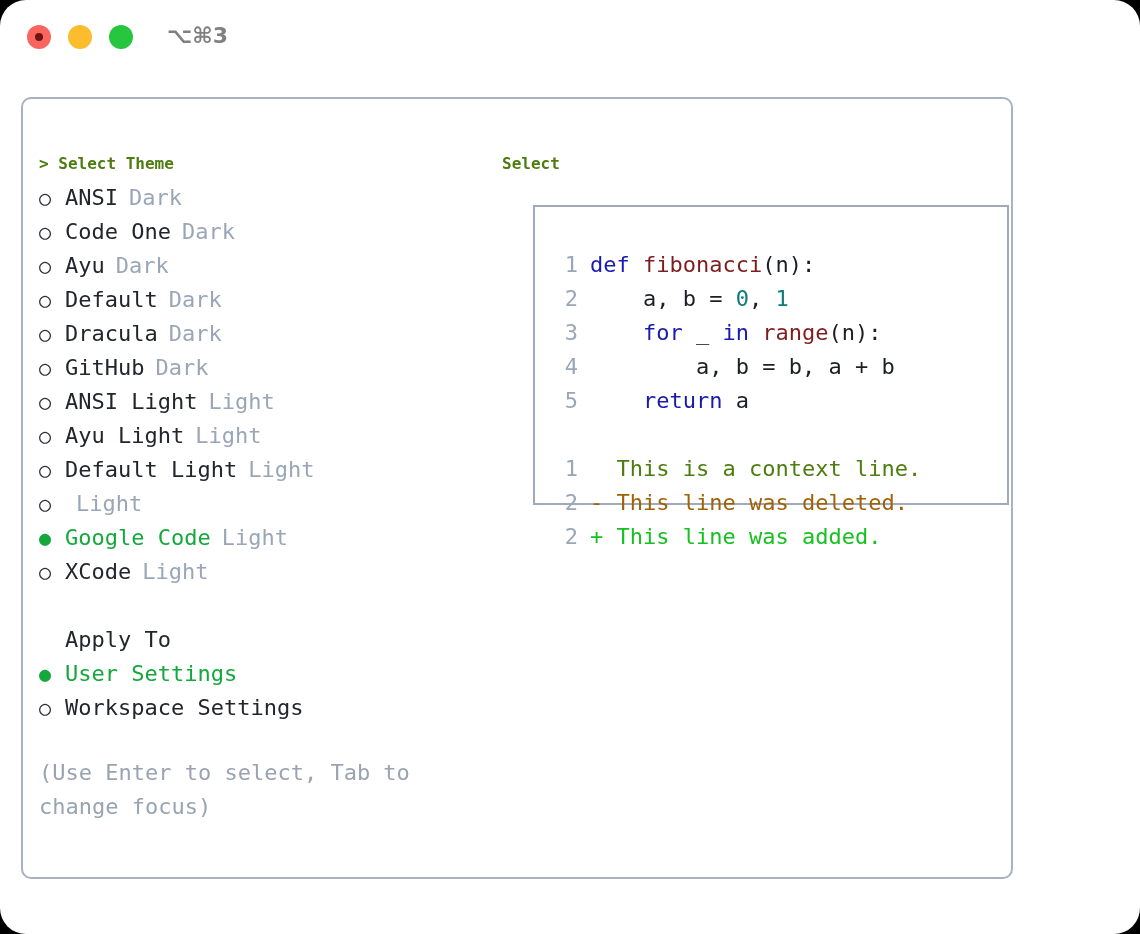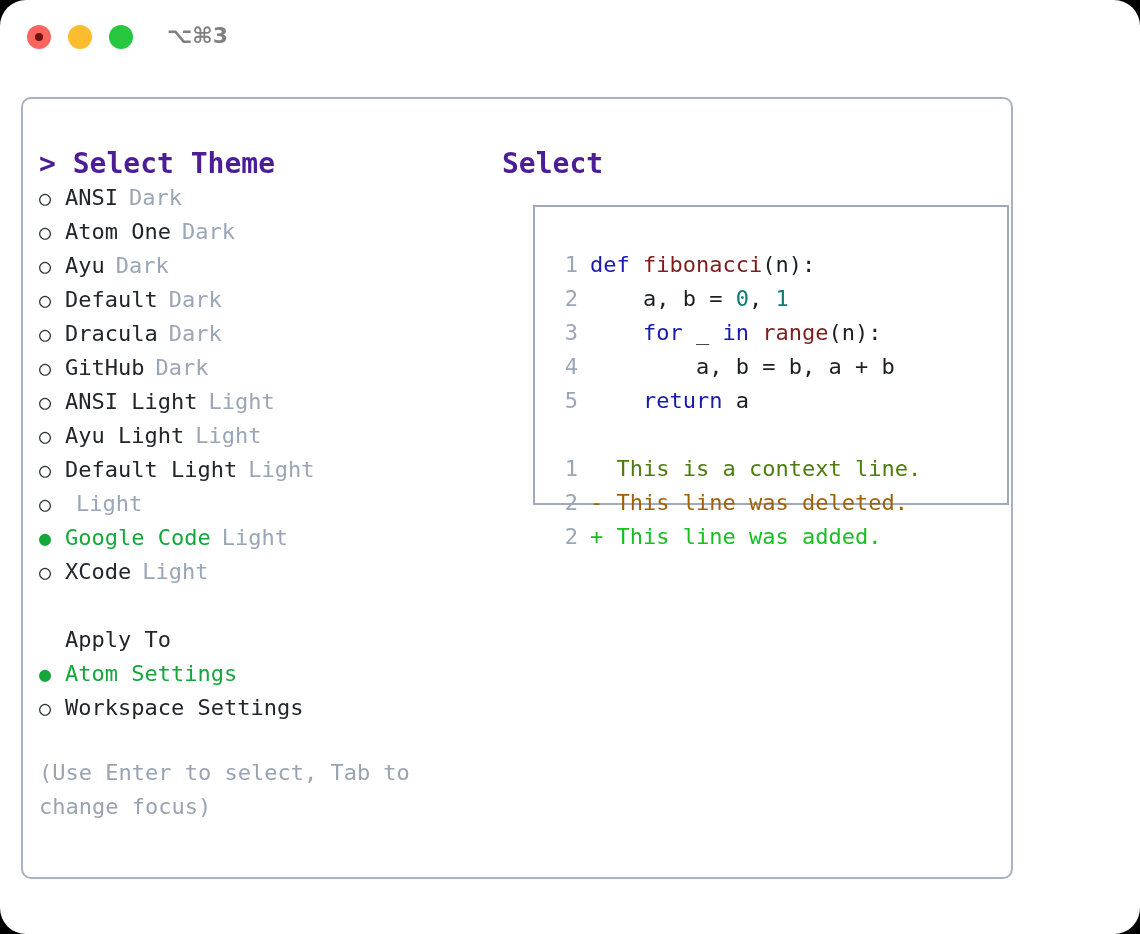--- a/index.html
+++ b/index.html
@@ -93,23 +93,23 @@
     width: 430px;
   }
   .right {
     position: absolute;
     left: 479px;
     top: 48px;
     width: 490px;
   }
 
   .heading {
-    font-size: 28px;
+    font-size: 16px;
     font-weight: bold;
-    color: #4c1d95;
+    color: #4d7c0f;
     line-height: 34px;
     white-space: pre;
   }
 
   .list { margin-top: 0; }
 
   .row {
     display: flex;
     align-items: baseline;
     line-height: 34px;
@@ -202,38 +202,38 @@
     <div class="shortcut">⌥⌘3</div>
   </div>
 
   <div class="panel">
     <div class="cols">
 
       <div class="left">
         <div class="heading">&gt; Select Theme</div>
         <div class="list" id="theme-list">
             <div class="row"><span class="marker">○</span><span class="label">ANSI</span><span class="badge">Dark</span></div>
-            <div class="row"><span class="marker">○</span><span class="label">Atom One</span><span class="badge">Dark</span></div>
+            <div class="row"><span class="marker">○</span><span class="label">Code One</span><span class="badge">Dark</span></div>
             <div class="row"><span class="marker">○</span><span class="label">Ayu</span><span class="badge">Dark</span></div>
             <div class="row"><span class="marker">○</span><span class="label">Default</span><span class="badge">Dark</span></div>
             <div class="row"><span class="marker">○</span><span class="label">Dracula</span><span class="badge">Dark</span></div>
             <div class="row"><span class="marker">○</span><span class="label">GitHub</span><span class="badge">Dark</span></div>
             <div class="row"><span class="marker">○</span><span class="label">ANSI Light</span><span class="badge">Light</span></div>
             <div class="row"><span class="marker">○</span><span class="label">Ayu Light</span><span class="badge">Light</span></div>
             <div class="row"><span class="marker">○</span><span class="label">Default Light</span><span class="badge">Light</span></div>
             <div class="row"><span class="marker">○</span><span class="badge">Light</span></div>
             <div class="row"><span class="marker sel">●</span><span class="label sel">Google Code</span><span class="badge">Light</span></div>
             <div class="row"><span class="marker">○</span><span class="label">XCode</span><span class="badge">Light</span></div>
           </div>
 
         <div class="spacer-sm"></div>
 
         <div class="section-head"><span class="marker"> </span><span>Apply To</span></div>
         <div class="list" id="apply-list">
-            <div class="row"><span class="marker sel">●</span><span class="label sel">Atom Settings</span></div>
+            <div class="row"><span class="marker sel">●</span><span class="label sel">User Settings</span></div>
             <div class="row"><span class="marker">○</span><span class="label">Workspace Settings</span></div>
           </div>
 
         <div class="spacer-xs"></div>
 
         <div class="hint">(Use Enter to select, Tab to change focus)</div>
       </div>
 
       <div class="right">
         <div class="heading">Select</div>

